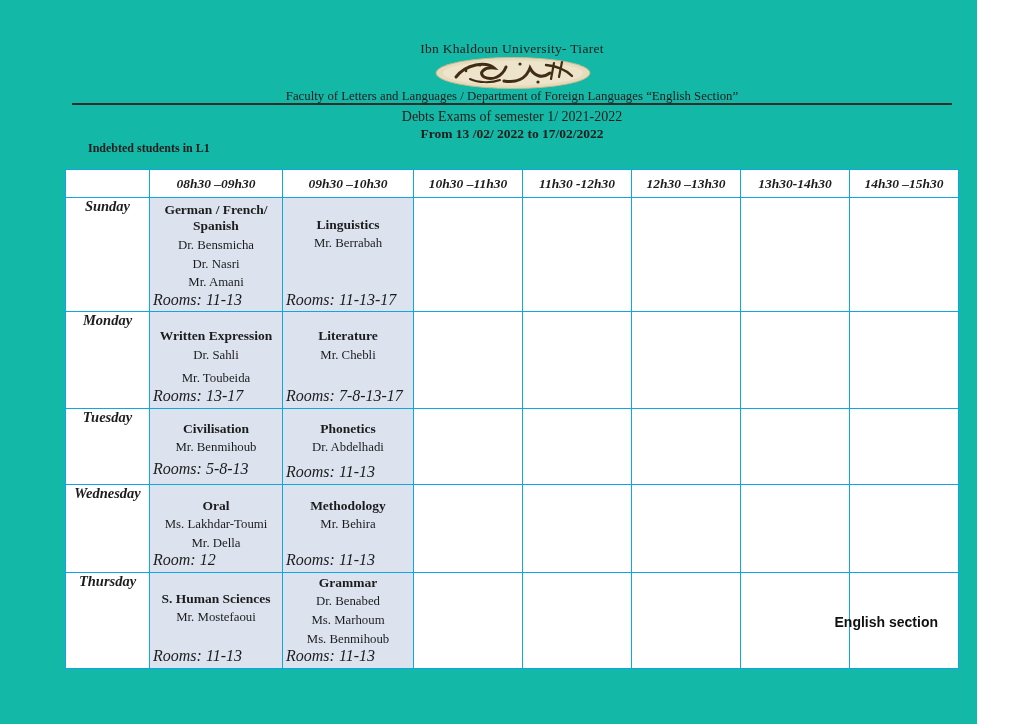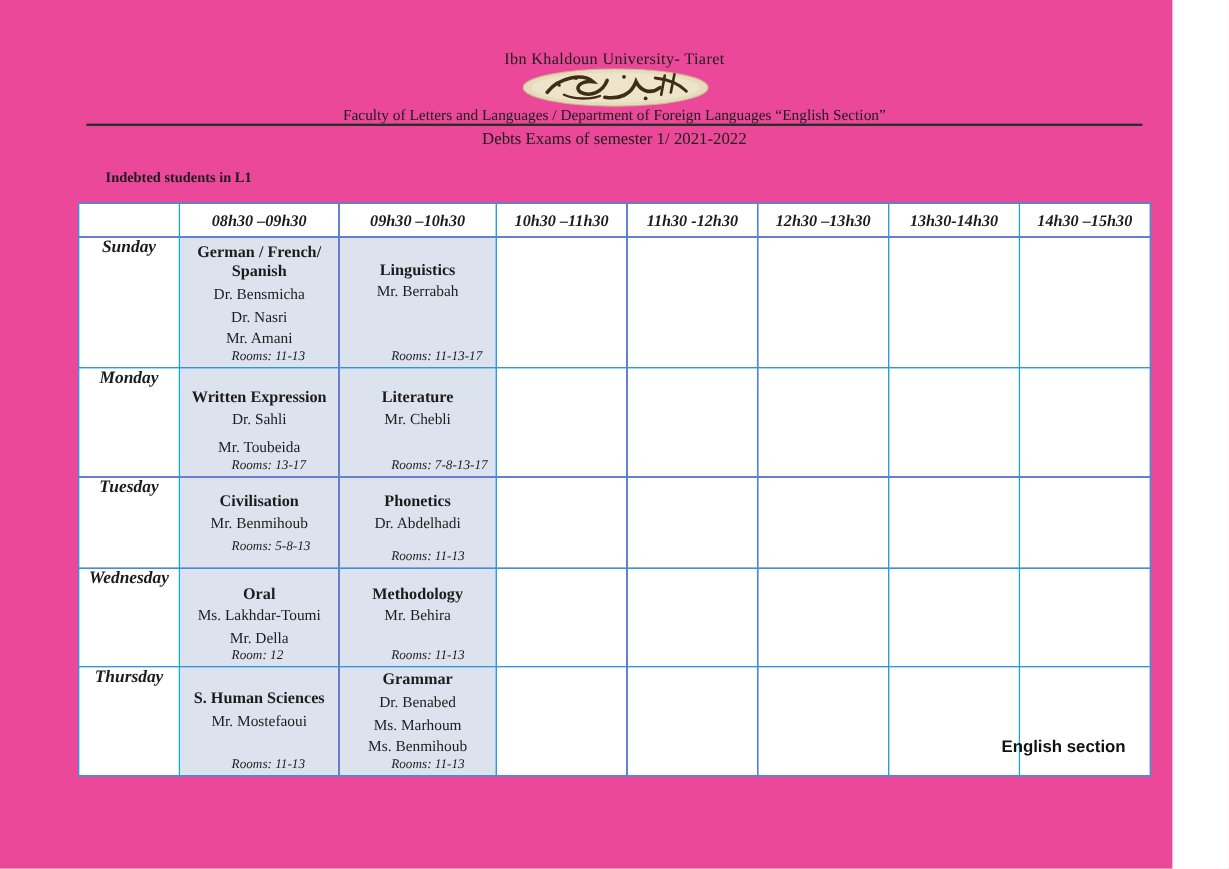--- a/index.html
+++ b/index.html
@@ -1,18 +1,18 @@
 <!DOCTYPE html>
 <html><head>
 <meta charset="utf-8">
 <style>
   * { margin: 0; padding: 0; box-sizing: border-box; }
   html, body { width: 1024px; height: 724px; background: #ffffff; }
   body { font-family: "Liberation Serif", "DejaVu Serif", serif; color: #1c1c1c; }
-  .page { position: relative; width: 977px; height: 724px; background: #ec4899; overflow: hidden; }
+  .page { position: relative; width: 977px; height: 724px; background: #14b8a6; overflow: hidden; }
 
   .centered { position: absolute; left: 0; width: 1024px; text-align: center; }
   .university-line { top: 41px; font-size: 13.5px; letter-spacing: 0.3px; }
   .logo-wrap { position: absolute; top: 56px; left: 434px; width: 158px; height: 34px; }
   .faculty-line { top: 89px; font-size: 12.8px; }
   .header-rule { position: absolute; top: 103px; left: 72px; width: 880px; height: 2px; background: #2d2d2d; }
   .exam-title { top: 109px; font-size: 14px; font-weight: normal; }
   .exam-dates { top: 126px; font-size: 13.5px; font-weight: bold; }
   .group-label { position: absolute; top: 141px; left: 88px; font-size: 12px; font-weight: bold; }
 
@@ -23,22 +23,22 @@
   tr.head-row td { height: 28px; vertical-align: middle; text-align: center;
     font-weight: bold; font-style: italic; font-size: 13.5px; }
   td.day-cell { vertical-align: middle; text-align: center;
     font-weight: bold; font-style: italic; font-size: 14.5px; }
   td.filled { background: #dce3ef !important; }
 
   .slot { display: flex; flex-direction: column; height: 100%; }
   .slot-title { font-weight: bold; font-size: 13.5px; text-align: center; line-height: 1.22; padding: 0 6px; }
   .slot-name { font-size: 12.8px; text-align: center; line-height: 1.22; margin-top: 3px; }
   .slot-name.gap { margin-top: 8px; }
-  .slot-rooms { margin-top: auto; font-style: italic; font-size: 11px; text-align: left;
-    padding: 0 0 3px 3px; line-height: 1.1; margin-left: 40px; }
+  .slot-rooms { margin-top: auto; font-style: italic; font-size: 16px; text-align: left;
+    padding: 0 0 3px 3px; line-height: 1.1; }
 
   .footer-label { position: absolute; top: 614px; left: 0; width: 938px; text-align: right;
     font-family: "Liberation Sans", sans-serif; font-weight: bold; font-size: 14px; color: #111; }
 
   .r-sun  td { height: 99px; }
   .r-mon  td { height: 88px; }
   .r-tue  td { height: 76px; }
   .r-wed  td { height: 72px; }
   .r-thu  td { height: 82px; }
 </style>
@@ -68,20 +68,21 @@
         <circle cx="32" cy="15" r="1.3"></circle>
       </g>
     </svg>
   </div>
 
   <div class="centered faculty-line">Faculty of Letters and Languages / Department of Foreign Languages “English Section”</div>
 
   <div class="header-rule"></div>
 
   <div class="centered exam-title">Debts Exams of semester 1/ 2021-2022</div>
+  <div class="centered exam-dates">From 13 /02/ 2022 to 17/02/2022</div>
 
   <div class="group-label">Indebted students in L1</div>
 
   <table class="schedule">
     <colgroup>
       <col style="width:84px">
         <col style="width:133px">
         <col style="width:131px">
       <col style="width:109px">
         <col style="width:109px">

